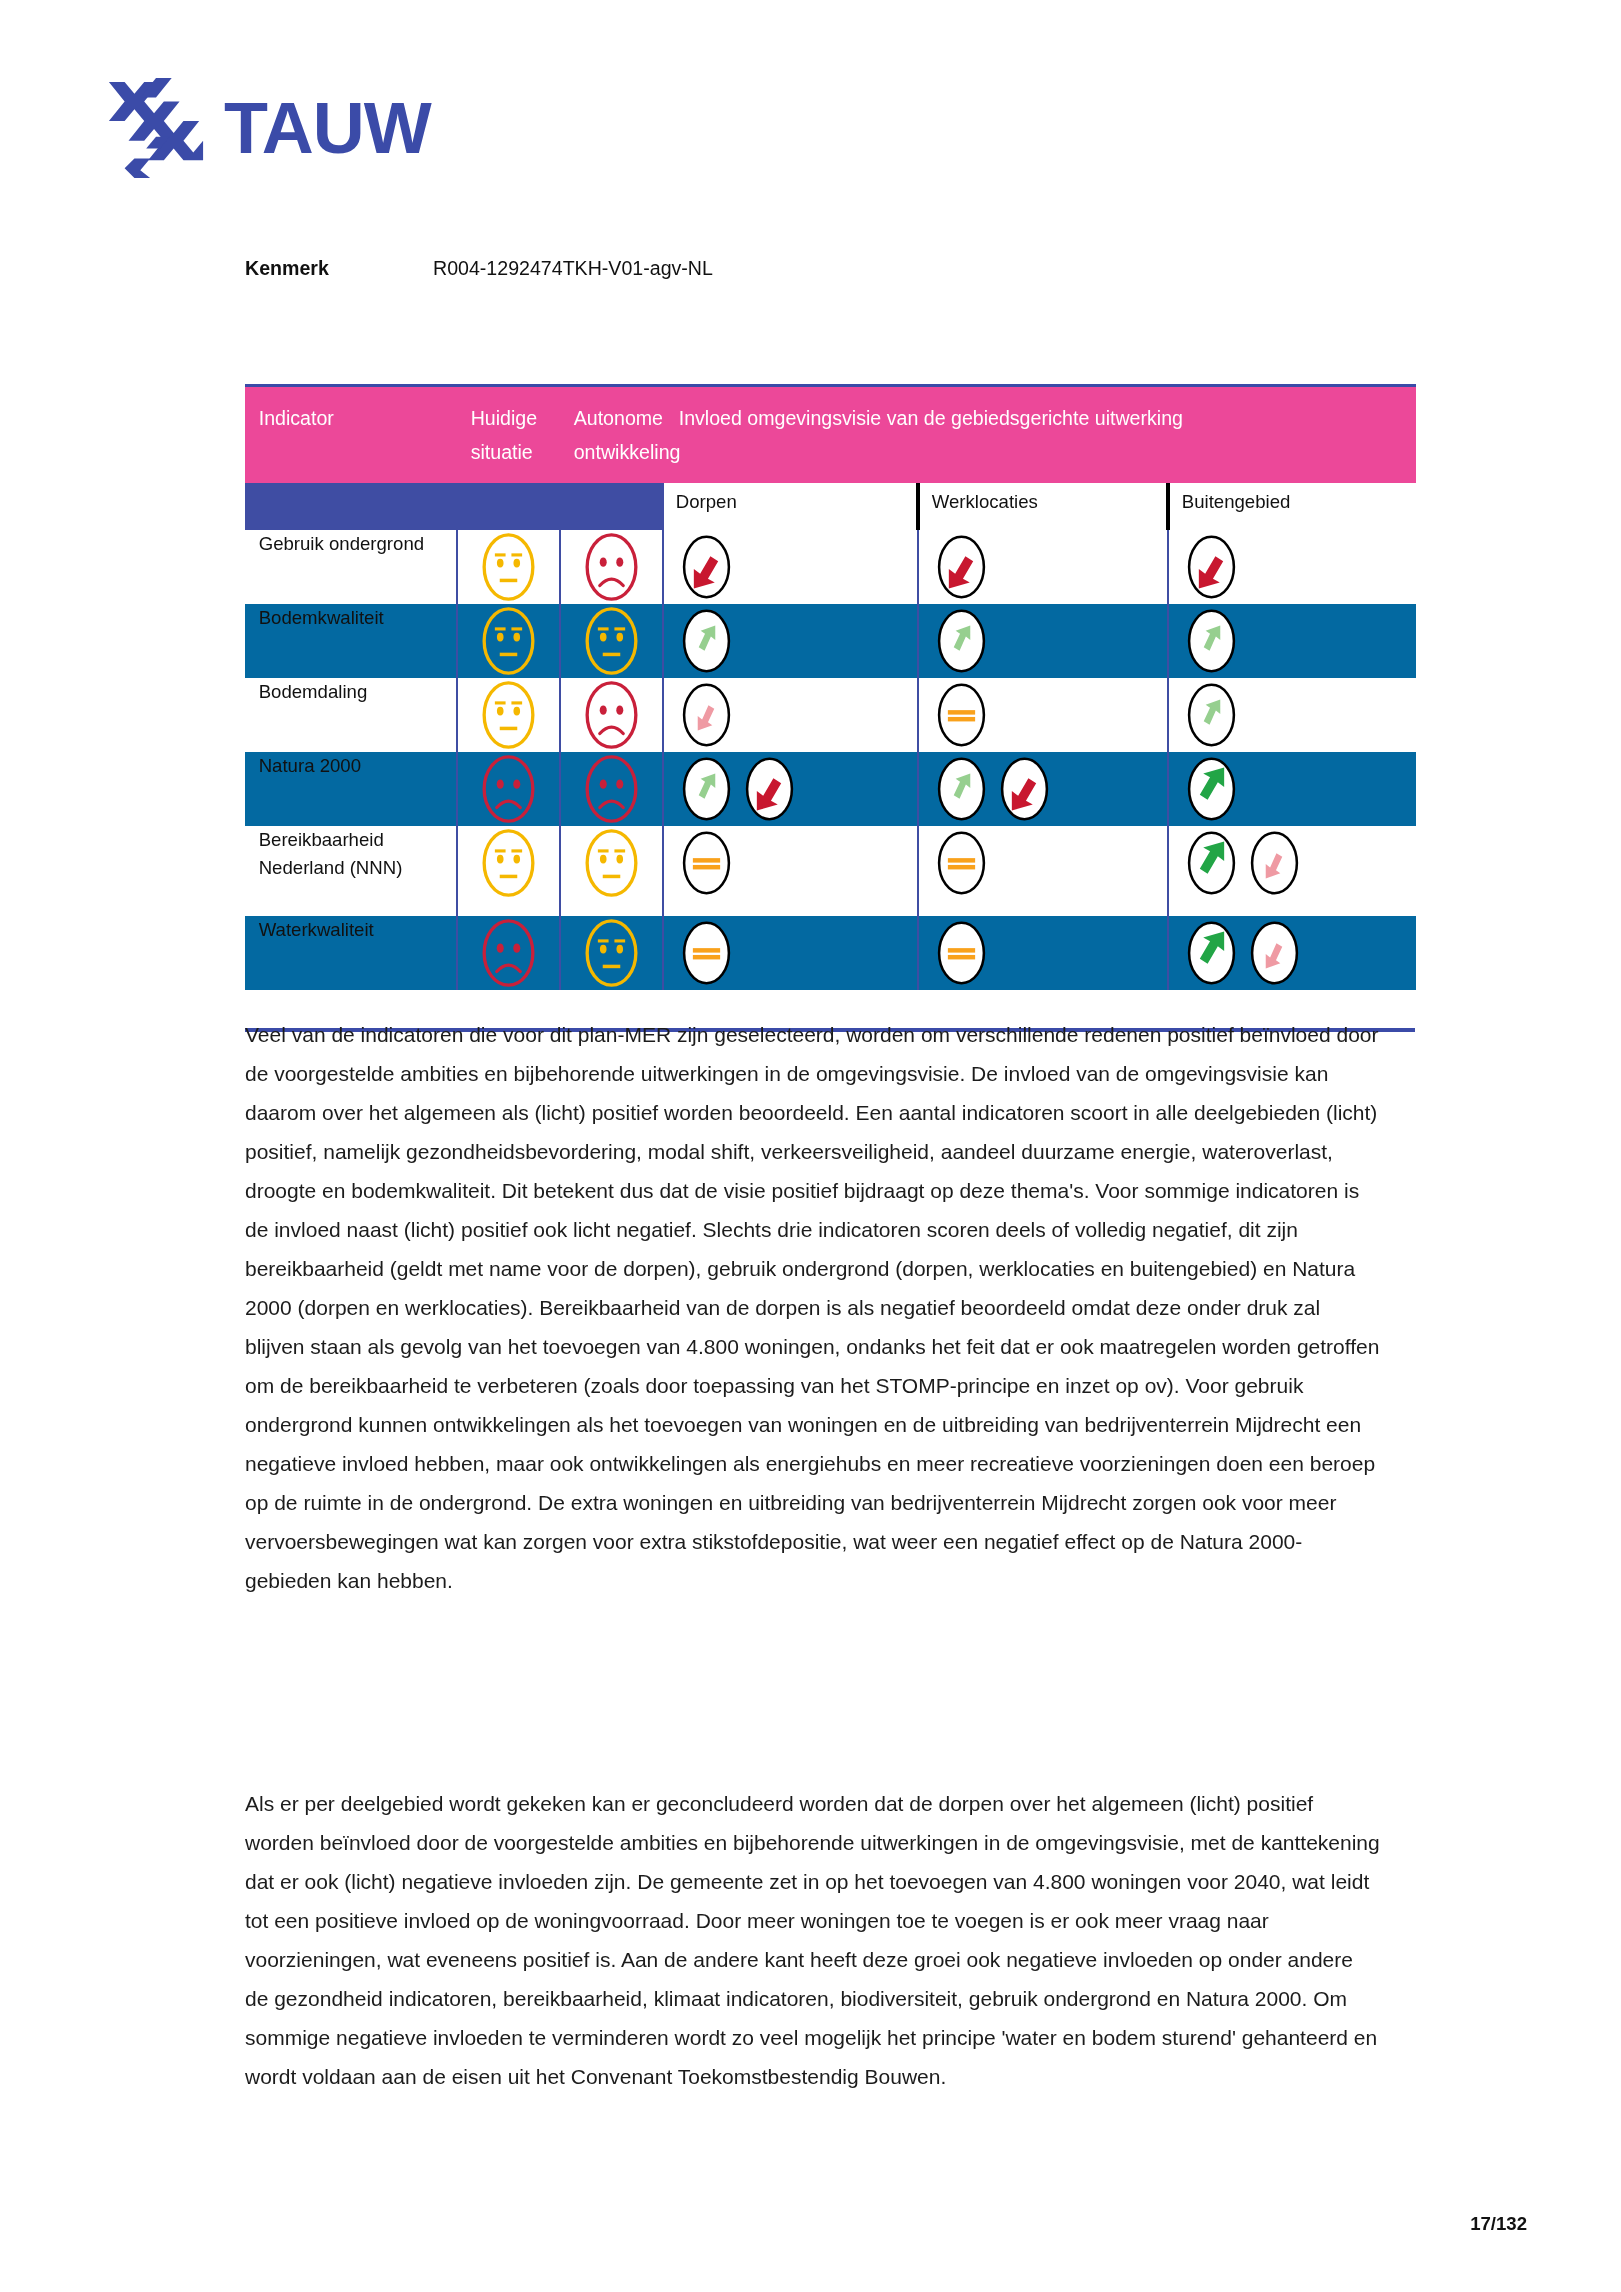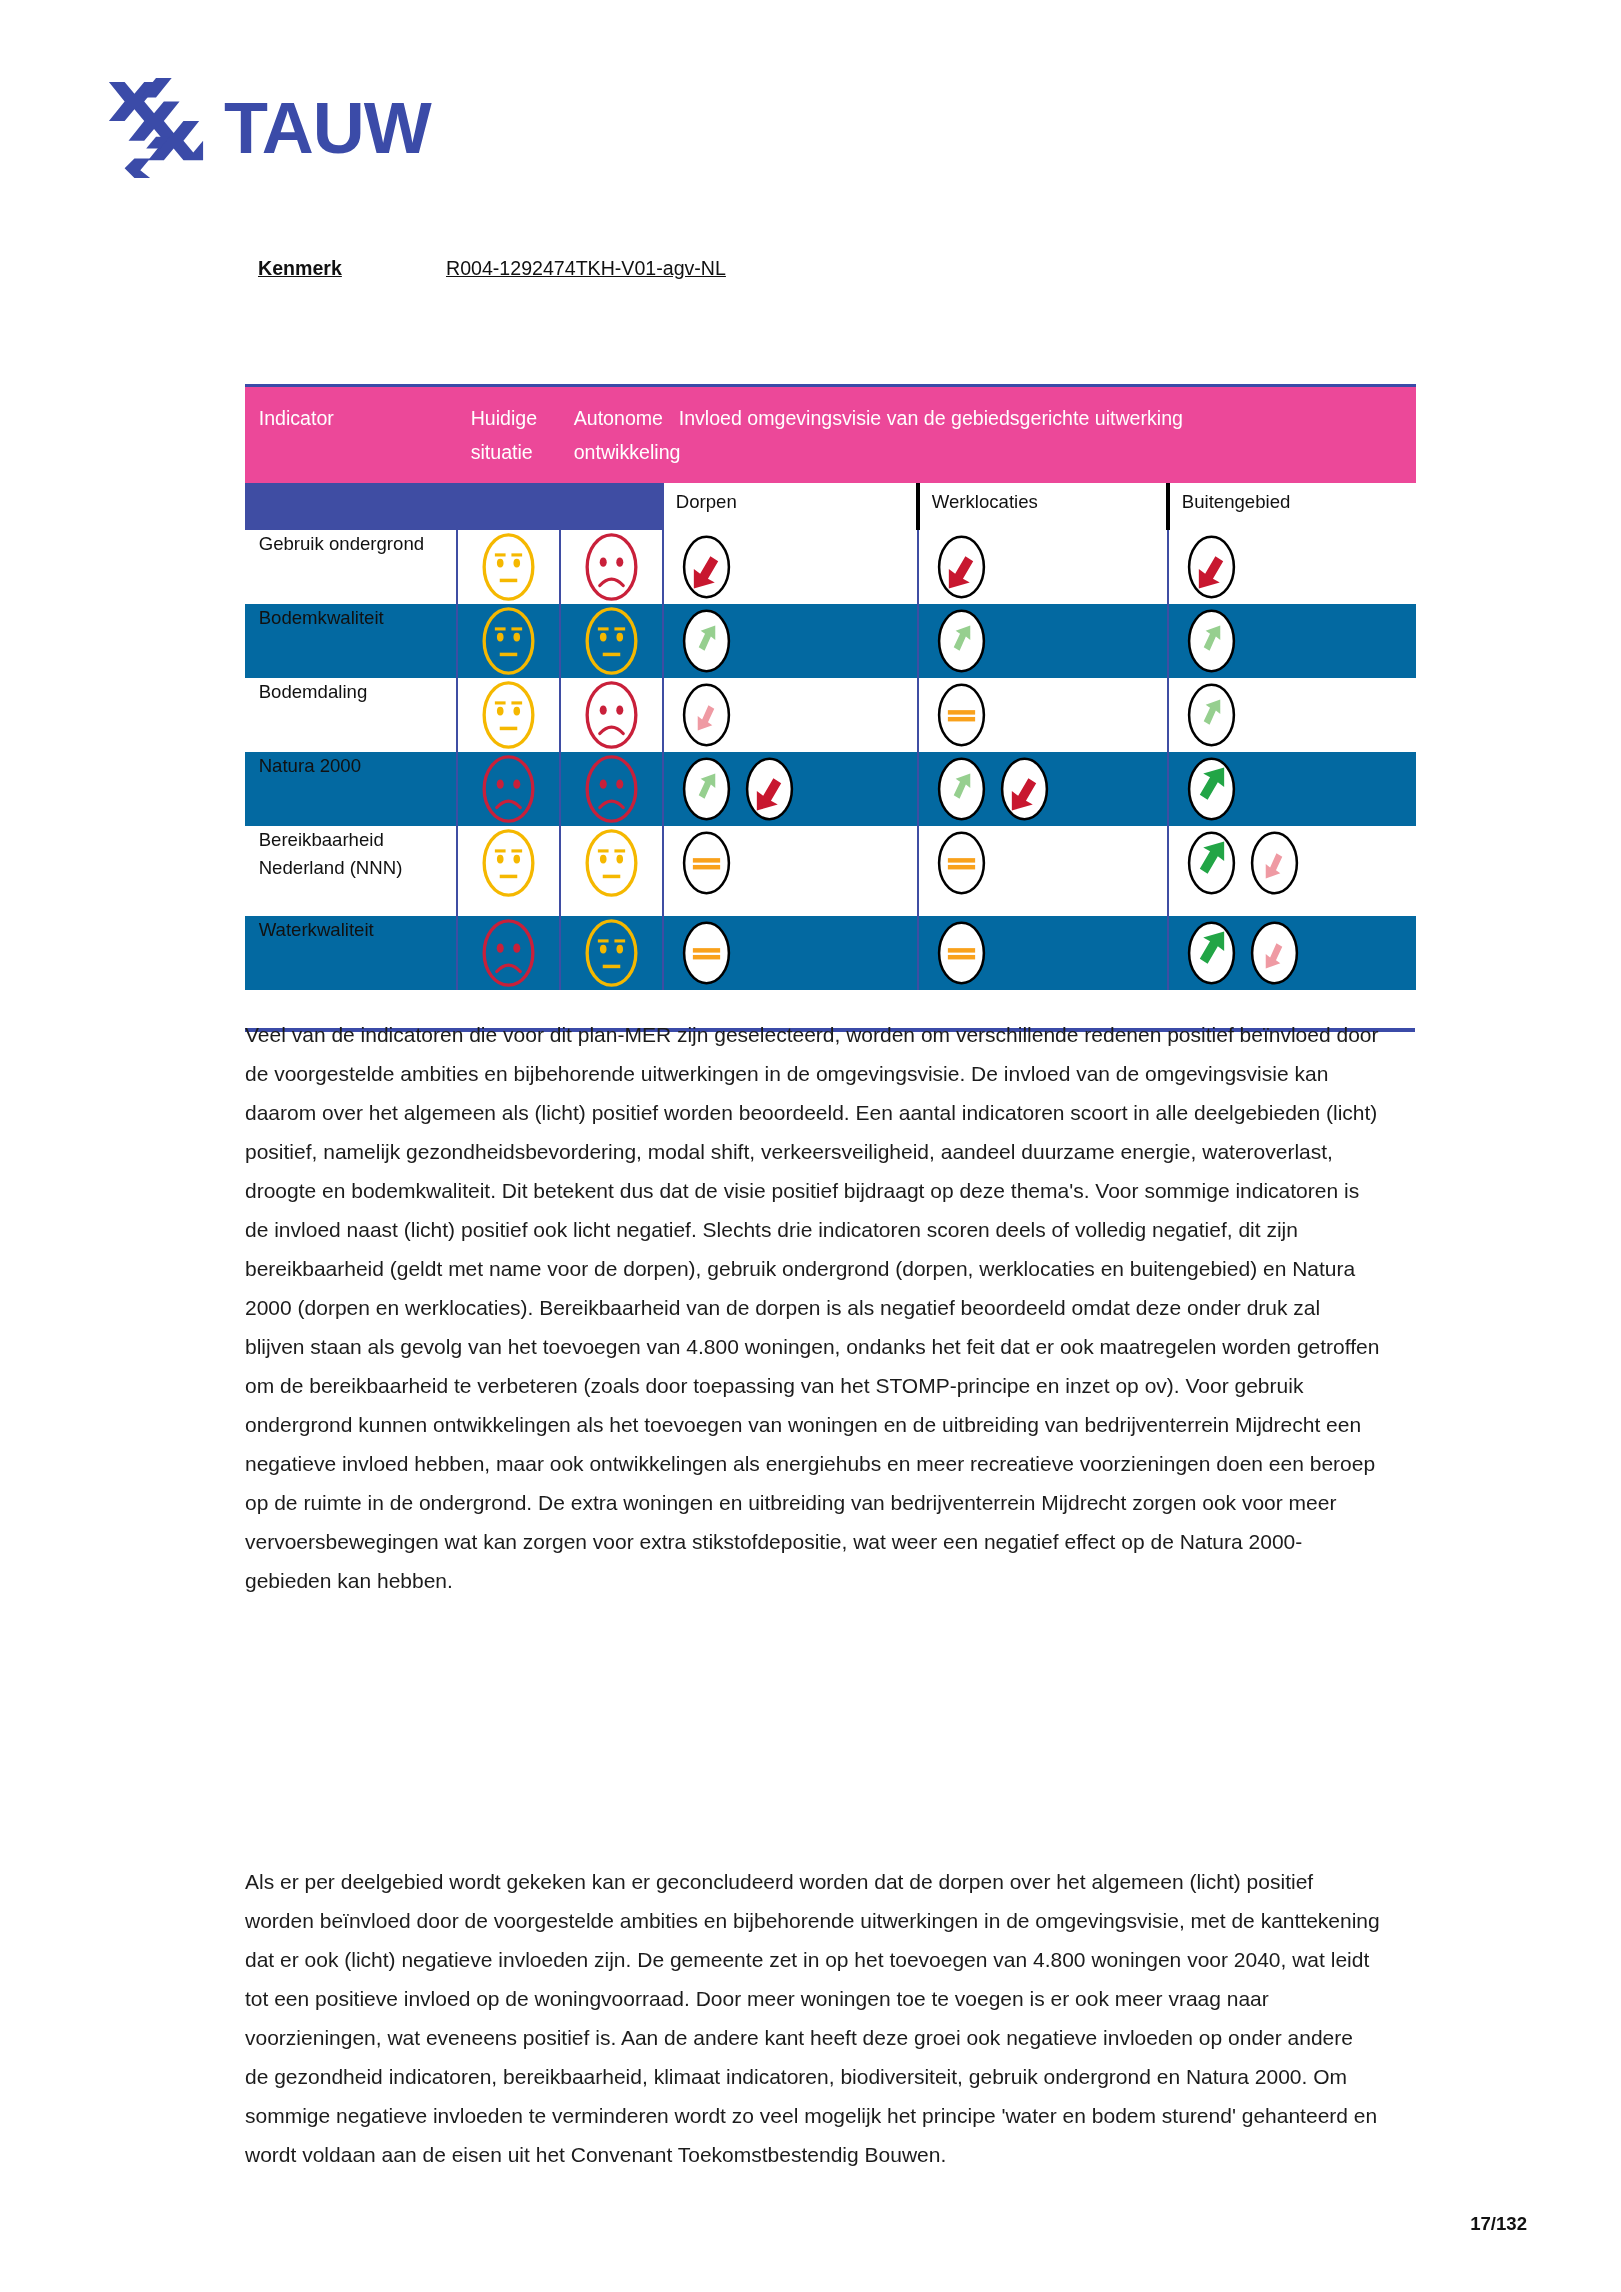--- a/index.html
+++ b/index.html
@@ -31,26 +31,25 @@
     font-weight: bold;
     letter-spacing: -1px;
     color: #3b4ba8;
     line-height: 1;
     font-family: "Liberation Sans", sans-serif;
   }
 
   
   #kenmerk-row {
     position: absolute;
-    left: 258px;
+    left: 245px;
     top: 257px;
     display: flex;
     font-size: 19.6px;
     color: #111;
-    text-decoration: underline;
   }
   #kenmerk-label { font-weight: bold; width: 188px; }
   #kenmerk-value { font-weight: normal; }
 
   
   #matrix-table {
     position: absolute;
     left: 245px;
     top: 384px;
     width: 1170px;
@@ -124,21 +123,21 @@
   .body-par {
     position: absolute;
     left: 245px;
     width: 1137px;
     font-size: 21px;
     line-height: 39px;
     color: #1c1c1c;
     text-align: left;
   }
   #par-1 { top: 1015px; }
-  #par-2 { top: 1862px; }
+  #par-2 { top: 1784px; }
 
   
   #page-number {
     position: absolute;
     right: 94px;
     top: 2213px;
     font-size: 18.6px;
     font-weight: bold;
     color: #111;
   }

